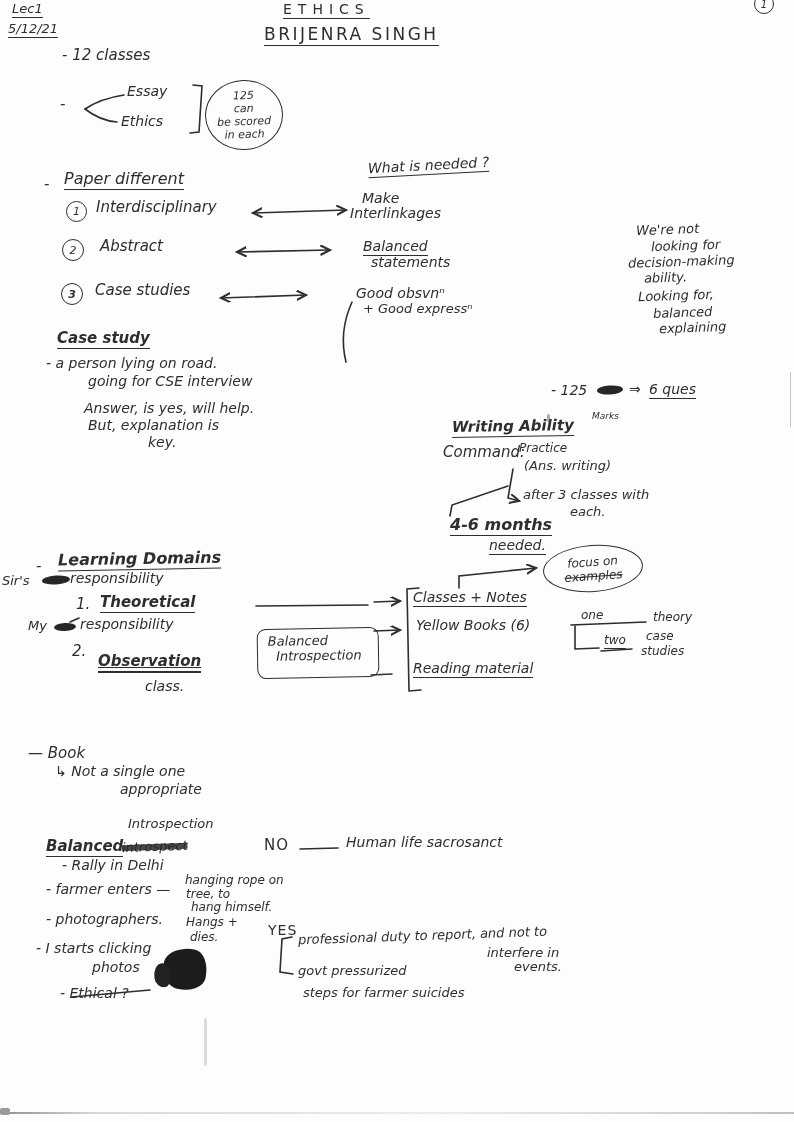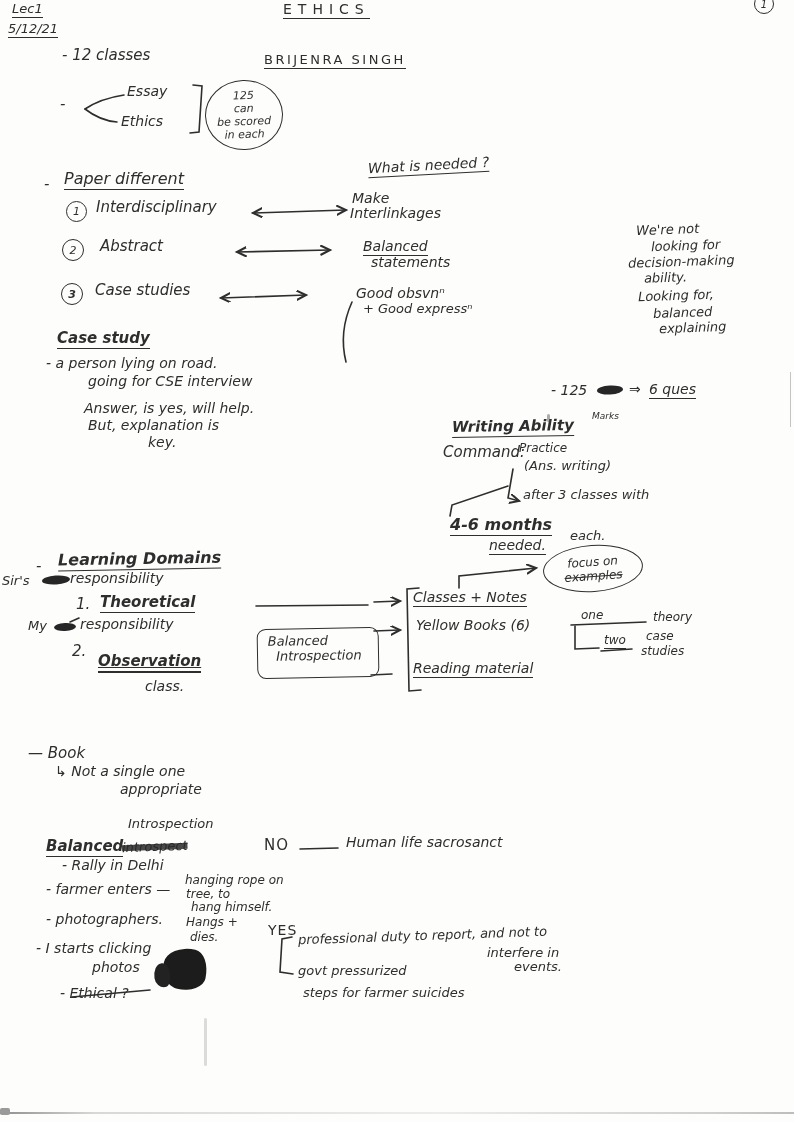--- a/index.html
+++ b/index.html
@@ -28,21 +28,21 @@
   .artifact{position:absolute;pointer-events:none;}
 </style>
 </head>
 <body>
 
 <div id="page">
 
   <span class="t u" style="left:12px;top:2px;font-size:13px;">Lec1</span>
   <span class="t u" style="left:8px;top:22px;font-size:13px;">5/12/21</span>
   <span class="t u" style="left:283px;top:2px;font-size:14px;letter-spacing:6px;font-style:normal;">ETHICS</span>
-  <span class="t u" style="left:264px;top:25px;font-size:13px;letter-spacing:2.5px;font-style:normal;margin-top:28px;">BRIJENRA SINGH</span>
+  <span class="t u" style="left:264px;top:25px;font-size:17px;letter-spacing:2.5px;font-style:normal;">BRIJENRA SINGH</span>
   <div class="circ" style="left:754px;top:-6px;width:18px;height:18px;font-size:10px;">
       <span>1</span>
     </div>
 
   <span class="t" style="left:62px;top:47px;font-size:15px;">- 12 classes</span>
   <span class="t" style="left:60px;top:96px;font-size:15px;">-</span>
   <span class="t" style="left:127px;top:84px;font-size:14px;">Essay</span>
   <span class="t" style="left:121px;top:114px;font-size:14px;">Ethics</span>
   <div class="oval" style="left:205px;top:80px;width:76px;height:68px;font-size:11px;transform:rotate(-2deg);">
     <span>125</span>
@@ -52,21 +52,21 @@
   </div>
 
   <span class="t" style="left:44px;top:176px;font-size:15px;">-</span>
   <span class="t u" style="left:64px;top:170px;font-size:16px;">Paper different</span>
   <span class="t u" style="left:368px;top:158px;font-size:14px;transform:rotate(-3deg);">What is needed ?</span>
 
   <div class="circ" style="left:66px;top:201px;width:19px;height:19px;font-size:11px;">
       <span>1</span>
     </div>
   <span class="t" style="left:96px;top:199px;font-size:15px;">Interdisciplinary</span>
-  <span class="t" style="left:352px;top:191px;font-size:14px;text-align:center;">Make</span>
+  <span class="t" style="left:362px;top:191px;font-size:14px;text-align:center;">Make</span>
   <span class="t" style="left:350px;top:206px;font-size:14px;">Interlinkages</span>
 
   <div class="circ" style="left:62px;top:239px;width:20px;height:20px;font-size:11px;">
       <span>2</span>
     </div>
   <span class="t" style="left:100px;top:238px;font-size:15px;">Abstract</span>
   <span class="t u" style="left:363px;top:239px;font-size:14px;">Balanced</span>
   <span class="t" style="left:371px;top:255px;font-size:14px;">statements</span>
 
   <div class="circ" style="left:61px;top:283px;width:20px;height:20px;font-size:11px;font-weight:bold;">
@@ -94,21 +94,21 @@
   <span class="t" style="left:551px;top:383px;font-size:14px;">- 125</span>
   <span class="t" style="left:592px;top:396px;font-size:9px;margin-top:16px;">Marks</span>
   <span class="t" style="left:629px;top:382px;font-size:14px;font-style:normal;">⇒</span>
   <span class="t u" style="left:649px;top:382px;font-size:14px;">6 ques</span>
 
   <span class="t u b" style="left:452px;top:418px;font-size:15px;transform:rotate(-1deg);">Writing Ability</span>
   <span class="t" style="left:443px;top:444px;font-size:15px;">Command:</span>
   <span class="t" style="left:519px;top:442px;font-size:12px;">Practice</span>
   <span class="t" style="left:524px;top:459px;font-size:13px;">(Ans. writing)</span>
   <span class="t" style="left:523px;top:488px;font-size:13px;">after 3 classes with</span>
-  <span class="t" style="left:570px;top:505px;font-size:13px;margin-top:24px;">each.</span>
+  <span class="t" style="left:570px;top:505px;font-size:13px;">each.</span>
   <span class="t u b" style="left:450px;top:516px;font-size:16px;">4-6 months</span>
   <span class="t u" style="left:489px;top:538px;font-size:14px;">needed.</span>
 
   <span class="t" style="left:36px;top:558px;font-size:15px;">-</span>
   <span class="t u b" style="left:58px;top:550px;font-size:16px;transform:rotate(-1deg);">Learning Domains</span>
   <span class="t" style="left:2px;top:574px;font-size:13px;">Sir's</span>
   <span class="t" style="left:70px;top:571px;font-size:14px;">responsibility</span>
   <span class="t" style="left:76px;top:596px;font-size:15px;">1.</span>
   <span class="t u b" style="left:100px;top:594px;font-size:15px;">Theoretical</span>
   <span class="t" style="left:28px;top:619px;font-size:13px;">My</span>

